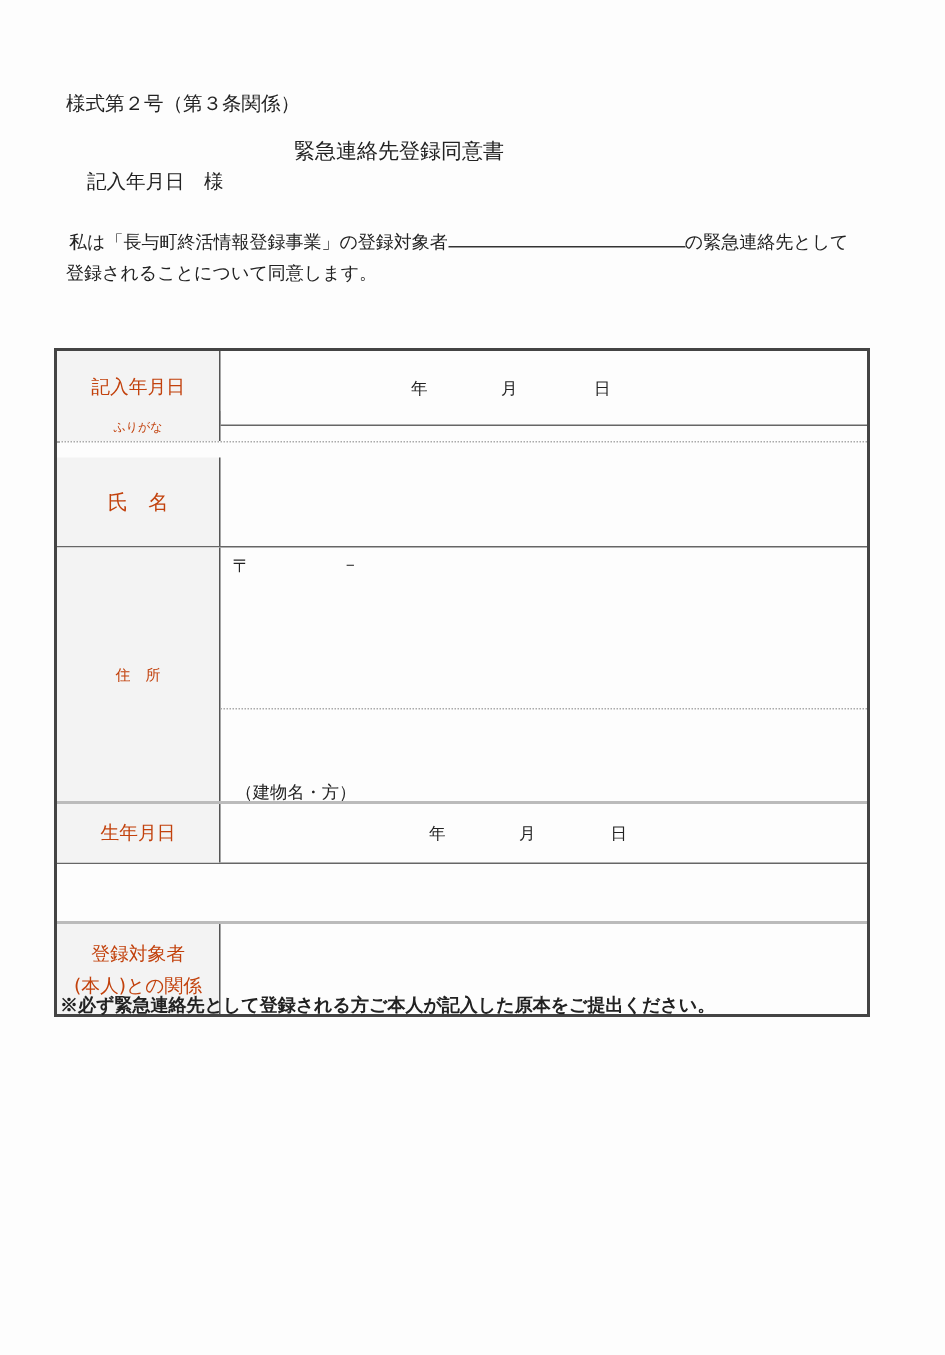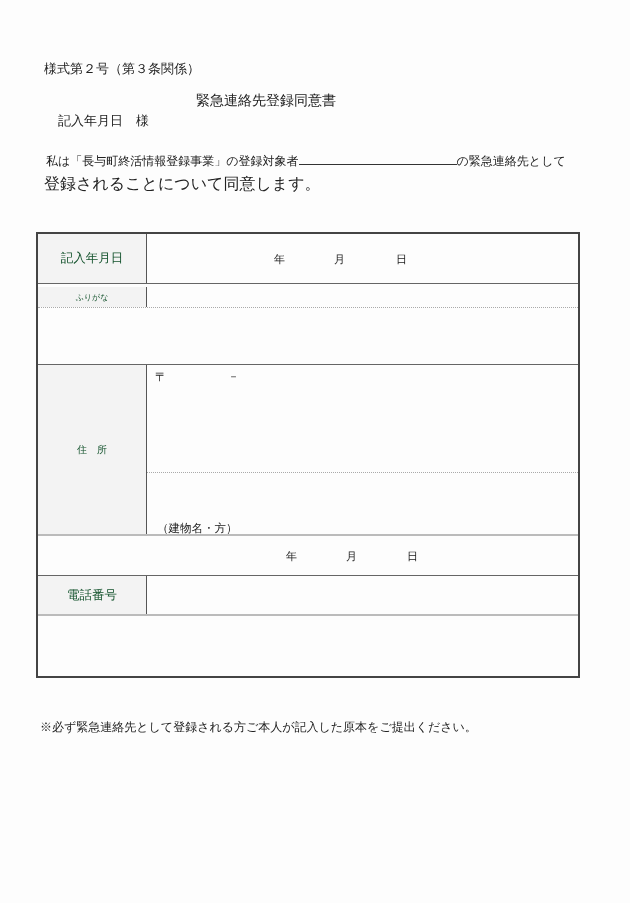--- a/index.html
+++ b/index.html
@@ -6,38 +6,38 @@
     body {
       width: 630px; height: 903px; background: #fdfdfd; position: relative; overflow: hidden;
       font-family: "DejaVu Serif", "Liberation Serif", serif; color: #222;
     }
     .abs { position: absolute; white-space: nowrap; }
     .form-no { left: 44px; top: 60px; font-size: 13px; }
     .title { left: 0; width: 532px; text-align: center; top: 92px; font-size: 14px; padding-left: 0; font-family: "DejaVu Sans", "Liberation Sans", sans-serif; }
     .addressee { left: 58px; top: 112px; font-size: 13px; }
     .para1 { left: 46px; top: 152px; font-size: 12px; font-family: Liberation Mono, monospace; }
     .para1 .blank { display: inline-block; width: 158px; border-bottom: 1px solid #333; height: 12px; vertical-align: baseline; }
-    .para2 { left: 44px; top: 174px; font-size: 16px; }
+    .para2 { left: 44px; top: 174px; font-size: 12px; }
 
     .tbl { position: absolute; left: 36px; top: 232px; width: 544px; height: 446px; border: 2px solid #444; box-sizing: border-box; }
     .row { position: absolute; left: 0; right: 0; }
     .lbl { position: absolute; left: 0; width: 108px; top: 0; bottom: 0; background: #f3f3f3; border-right: 1px solid #555;
            display: flex; align-items: center; justify-content: center; text-align: center;
-           font-family: "DejaVu Sans", "Liberation Sans", sans-serif; font-size: 12.5px; color: #14532d; }
+           font-family: "DejaVu Sans", "Liberation Sans", sans-serif; font-size: 12.5px; color: #c2410c; }
     .val { position: absolute; left: 109px; right: 0; top: 0; bottom: 0; }
     .b-dark { border-bottom: 1px solid #666; }
     .b-dot { border-bottom: 1px dotted #aaa; }
     .b-light { border-bottom: 2px solid #bbb; }
     .lbl.small { font-size: 8px; }
     .datepart { position: absolute; top: 50%; transform: translateY(-50%); font-size: 11px; }
     .postal { position: absolute; left: 8px; top: 4px; font-size: 12px; font-family: "DejaVu Sans", sans-serif; }
     .dash { position: absolute; left: 81px; top: 4px; font-size: 11px; }
     .subdiv { position: absolute; left: 0; right: 0; top: 107px; border-top: 1px dotted #aaa; }
     .bldg { position: absolute; left: 10px; top: 113px; font-size: 11.5px; margin-top: 43px; }
-    .note { left: 40px; top: 719px; font-size: 12px; }
+    .note { left: 40px; top: 662px; font-size: 12px; font-weight: bold; }
   </style>
 </head>
 <body>
 
 <div class="abs form-no">様式第２号（第３条関係）</div>
 <div class="abs title">緊急連絡先登録同意書</div>
 <div class="abs addressee">記入年月日　様</div>
 
 <div class="abs para1">
   <span>私は「長与町終活情報登録事業」の登録対象者</span><span class="blank"></span><span>の緊急連絡先として</span>
@@ -48,47 +48,55 @@
 
   <div class="row b-dark" style="top:0;height:49px;">
     <div class="lbl">記入年月日</div>
     <div class="val">
       <span class="datepart" style="left:127px;">年</span>
       <span class="datepart" style="left:187px;">月</span>
       <span class="datepart" style="left:249px;">日</span>
     </div>
   </div>
 
-  <div class="row b-dot" style="top:53px;height:20px;">
+  <div class="row b-dot" style="top:40px;height:20px;">
     <div class="lbl small">ふりがな</div>
     <div class="val"></div>
   </div>
 
   <div class="row b-dark" style="top:71px;height:59px;">
+    <div class="lbl" style="font-size:13.5px;">氏　名</div>
     <div class="val"></div>
   </div>
 
   <div class="row b-light" style="top:131px;height:169px;">
     <div class="lbl" style="font-size:10px;">住　所</div>
     <div class="val">
       <span class="postal">〒</span>
       <span class="dash">－</span>
       <div class="subdiv"></div>
       <span class="bldg">（建物名・方）</span>
     </div>
   </div>
 
   <div class="row b-dark" style="top:302px;height:39px;">
+    <div class="lbl">生年月日</div>
     <div class="val">
       <span class="datepart" style="left:139px;">年</span>
       <span class="datepart" style="left:199px;">月</span>
       <span class="datepart" style="left:260px;">日</span>
     </div>
   </div>
 
   <div class="row b-light" style="top:342px;height:38px;">
-    <div class="lbl">電話番号</div>
     <div class="val"></div>
   </div>
 
+  <div class="row" style="top:382px;bottom:0;">
+    <div class="lbl" style="flex-direction:column;line-height:21px;">
+      <span>登録対象者</span>
+      <span>(本人)との関係</span>
+    </div>
+    <div class="val"></div>
+  </div>
 </div>
 
 <div class="abs note">※必ず緊急連絡先として登録される方ご本人が記入した原本をご提出ください。</div>
 
 </body></html>

